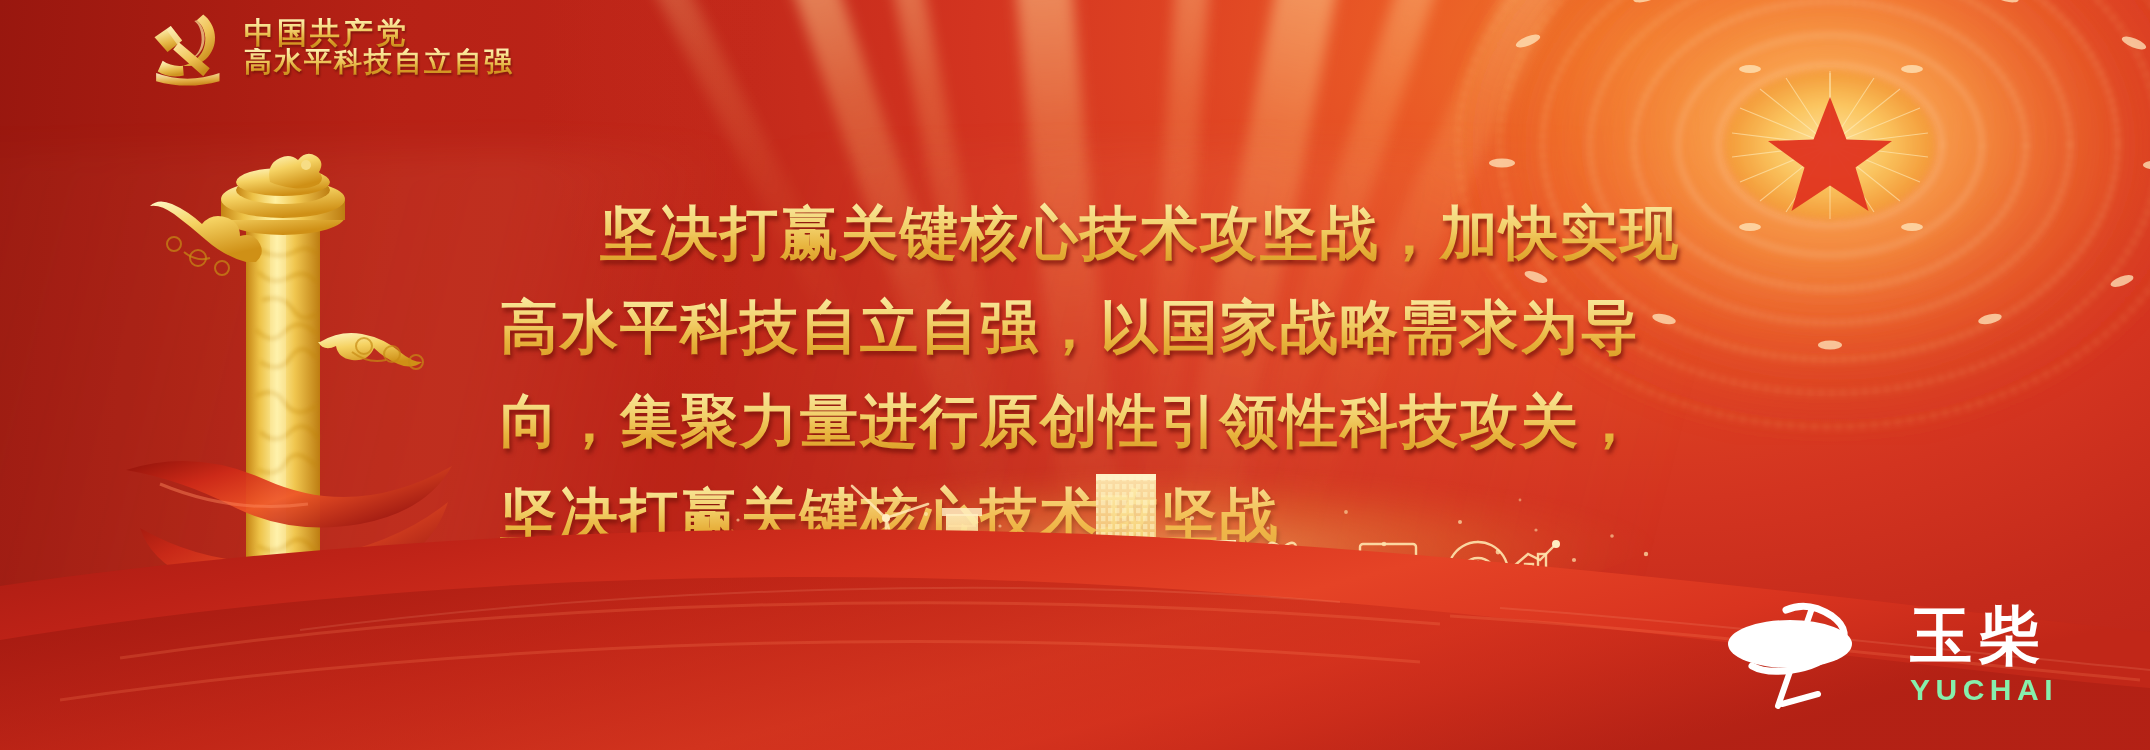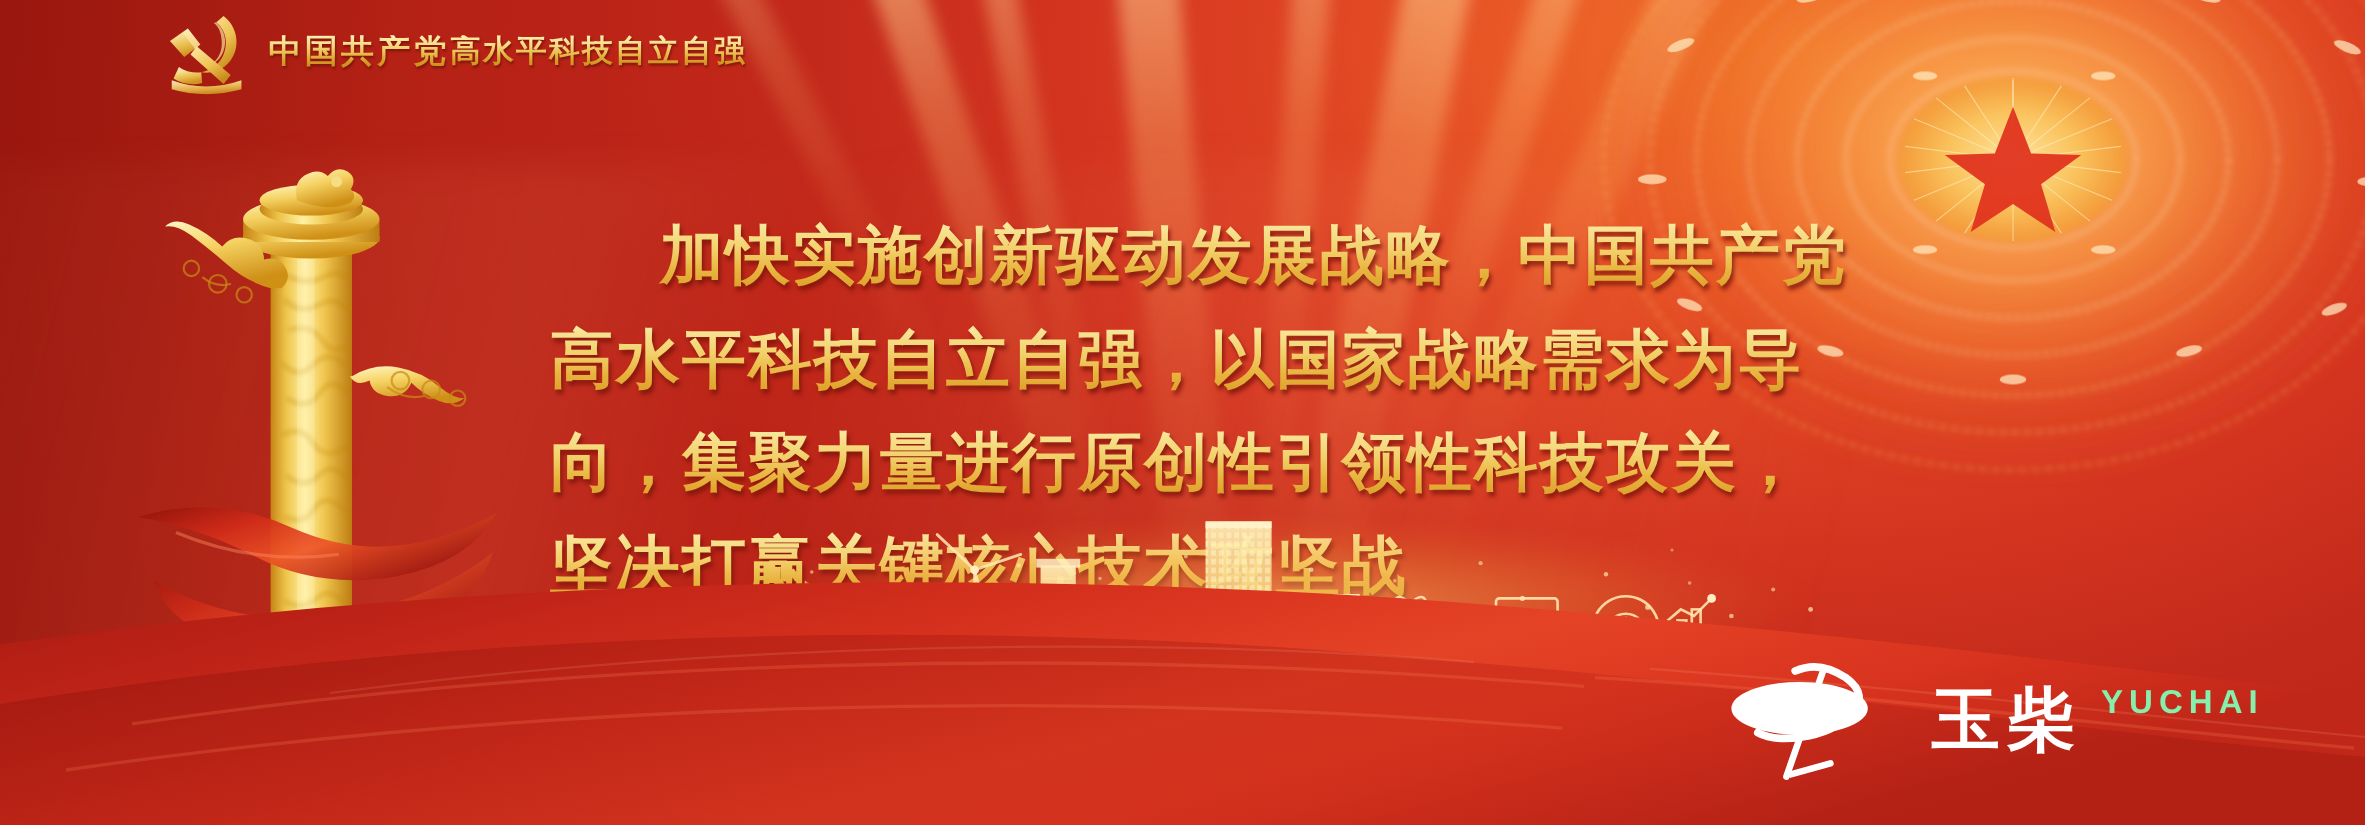--- a/index.html
+++ b/index.html
@@ -77,21 +77,21 @@
     position: absolute;
     left: 146px;
     top: 8px;
     display: flex;
     align-items: center;
     gap: 16px;
   }
   .party-emblem { width: 82px; height: 78px; flex: 0 0 auto; }
   .congress-title {
     display: flex;
-    flex-direction: row;
+    flex-direction: column;
     gap: 0;
     line-height: 1;
   }
   .ct-line {
     font-size: 30px;
     font-weight: 700;
     letter-spacing: 3px;
     white-space: nowrap;
     background: linear-gradient(to bottom,
       #fdf0b3 0%, #f7dd86 28%, #e9bd4e 55%, #d79c27 78%, #c98a1c 100%);
@@ -169,23 +169,23 @@
     position: absolute;
     right: 92px;
     bottom: 36px;
     display: flex;
     align-items: center;
     gap: 22px;
   }
   .logo-mark { width: 168px; height: 118px; flex: 0 0 auto; }
   .logo-wordmark {
     display: flex;
-    flex-direction: row;
+    flex-direction: column;
     align-items: flex-start;
-    gap: 18px;
+    gap: 8px;
   }
   .logo-cn {
     font-size: 62px;
     font-weight: 700;
     letter-spacing: 6px;
     color: #ffffff;
     line-height: 1;
   }
   .logo-en {
     font-size: 30px;
@@ -408,21 +408,21 @@
       <circle cx="296" cy="222" r="7"></circle>
         <path d="M232 212 q16 12 34 8"></path>
     </g>
 
     <path d="M6 330 q70 -22 140 10 q90 40 186 -14 q-26 46 -92 58 q-70 12 -128 -18 q-50 -26 -106 -36 Z" fill="url(#ribbonRed)" opacity=".92"></path>
     <path d="M20 388 q80 46 176 30 q80 -14 132 -56 q-18 58 -96 84 q-86 28 -160 -6 q-42 -20 -52 -52 Z" fill="url(#ribbonRed)" opacity=".80"></path>
     <path d="M40 344 q72 30 148 20" stroke="#ff8a5e" stroke-opacity=".45" stroke-width="3" fill="none"></path>
   </svg>
 
   <div class="slogan">
-    <div class="slogan-line indent">加快实施创新驱动发展战略，中国共产党</div>
+    <div class="slogan-line indent">坚决打赢关键核心技术攻坚战，加快实现</div>
     <div class="slogan-line">高水平科技自立自强，以国家战略需求为导</div>
     <div class="slogan-line">向，集聚力量进行原创性引领性科技攻关，</div>
     <div class="slogan-line">坚决打赢关键核心技术攻坚战</div>
   </div>
 
   <svg class="sparkle-field" viewBox="0 0 1040 190">
     <defs>
       <radialGradient id="sparkGlow" cx="50%" cy="62%" r="50%">
         <stop offset="0%" stop-color="#ffd477" stop-opacity=".55"></stop>
         <stop offset="60%" stop-color="#f7a03c" stop-opacity=".22"></stop>

